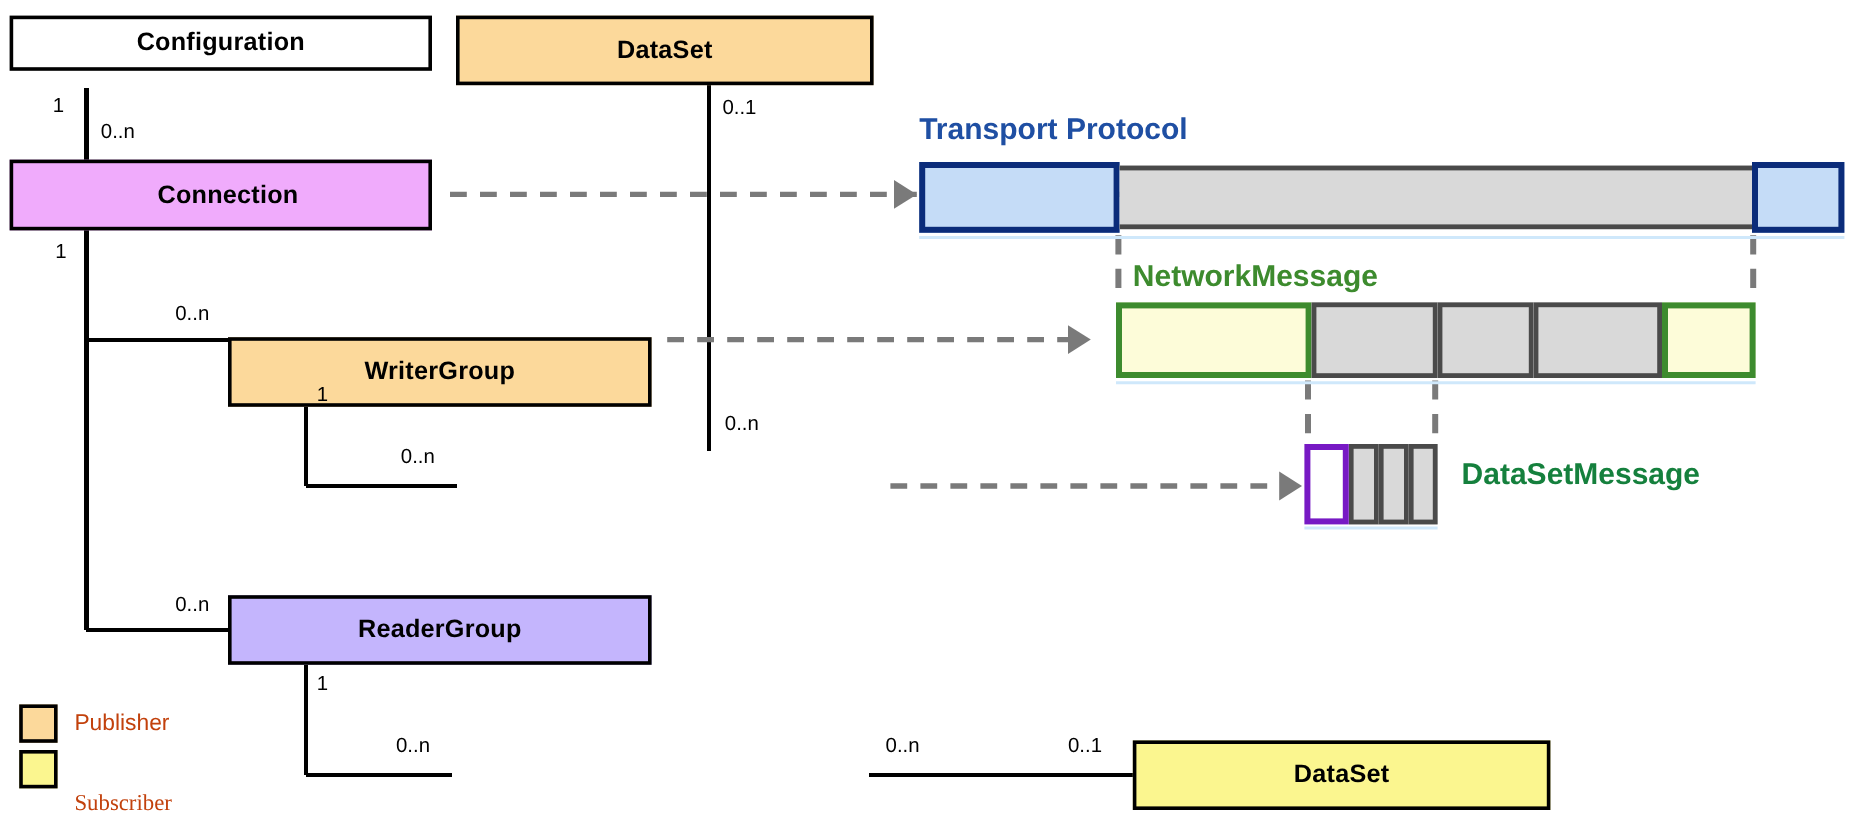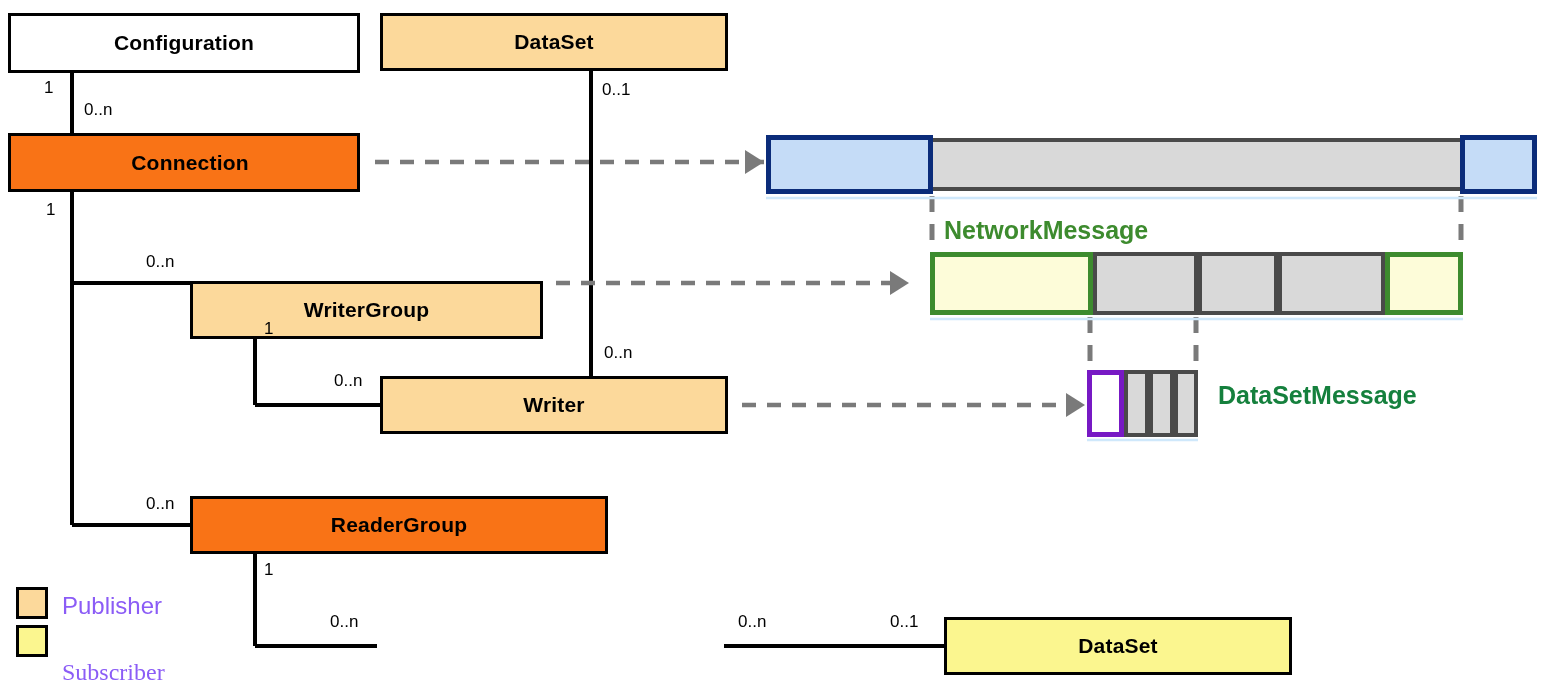--- a/index.html
+++ b/index.html
@@ -47,22 +47,22 @@
     font-weight: bold;
     white-space: nowrap;
   }
   .legend-swatch {
     position: absolute;
     box-sizing: border-box;
     border: 3px solid #000000;
   }
   .legend-label {
     position: absolute;
-    font-size: 24px;
-    color: #8b5cf6;
+    font-size: 19px;
+    color: #c2410c;
     white-space: nowrap;
   }
   .seg {
     position: absolute;
     box-sizing: border-box;
   }
   .bar-wrap {
     position: absolute;
   }
 </style>
@@ -120,41 +120,38 @@
       <line x1="1196" y1="317" x2="1196" y2="370"></line>
     </g>
 
     <g stroke="#cfe8fb" stroke-width="2.5">
       <line x1="766" y1="198" x2="1537" y2="198"></line>
       <line x1="930" y1="319" x2="1463" y2="319"></line>
       <line x1="1087" y1="440" x2="1198" y2="440"></line>
     </g>
   </svg>
 
-  <div class="cls-box" style="left:8px; top:13px; width:352px; height:60px; background:#ffffff;">
+  <div class="cls-box" style="left:8px; top:13px; width:352px; height:46px; background:#ffffff;">
     <span>Configuration</span>
   </div>
 
   <div class="cls-box" style="left:380px; top:13px; width:348px; height:58px; background:#fcd99b;">
     <span>DataSet</span>
   </div>
 
-  <div class="cls-box" style="left:8px; top:133px; width:352px; height:59px; background:#f97316;padding-left:12px;">
+  <div class="cls-box" style="left:8px; top:133px; width:352px; height:59px; background:#f0abfc;padding-left:12px;">
     <span>Connection</span>
   </div>
 
   <div class="cls-box" style="left:190px; top:254px; width:353px; height:58px; background:#fcd99b;margin-top:27px;">
     <span>WriterGroup</span>
   </div>
 
-  <div class="cls-box" style="left:380px; top:376px; width:348px; height:58px; background:#fcd99b;">
-    <span>Writer</span>
-  </div>
-
-  <div class="cls-box" style="left:190px; top:496px; width:418px; height:58px; background:#f97316;">
+
+  <div class="cls-box" style="left:190px; top:496px; width:353px; height:58px; background:#c4b5fd;">
     <span>ReaderGroup</span>
   </div>
 
 
   <div class="cls-box" style="left:944px; top:617px; width:348px; height:58px; background:#fbf68f;">
     <span>DataSet</span>
   </div>
 
   <div class="mult" style="left:44px; top:78px;">1</div>
   <div class="mult" style="left:84px; top:100px;">0..n</div>
@@ -163,20 +160,21 @@
   <div class="mult" style="left:264px; top:319px;">1</div>
   <div class="mult" style="left:334px; top:371px;">0..n</div>
   <div class="mult" style="left:602px; top:80px;">0..1</div>
   <div class="mult" style="left:604px; top:343px;">0..n</div>
   <div class="mult" style="left:146px; top:494px;">0..n</div>
   <div class="mult" style="left:264px; top:560px;">1</div>
   <div class="mult" style="left:330px; top:612px;">0..n</div>
   <div class="mult" style="left:738px; top:612px;">0..n</div>
   <div class="mult" style="left:890px; top:612px;">0..1</div>
 
+  <div class="hdr" style="left:766px; top:94px; color:#1f4fa3;">Transport Protocol</div>
   <div class="hdr" style="left:944px; top:216px; color:#3d8b2e;text-align:center;">NetworkMessage</div>
   <div class="hdr" style="left:1218px; top:381px; color:#15803d;">DataSetMessage</div>
 
   <div class="bar-wrap" style="left:766px; top:135px; width:771px; height:59px;">
     <div class="seg" style="left:0px; top:0px; width:167px; height:59px; background:#c5dcf7; border:5px solid #0b2c7a;"></div>
     <div class="seg" style="left:167px; top:3px; width:527px; height:53px; background:#d9d9d9; border-top:4px solid #4a4a4a; border-bottom:4px solid #4a4a4a;"></div>
     <div class="seg" style="left:694px; top:0px; width:77px; height:59px; background:#c5dcf7; border:5px solid #0b2c7a;"></div>
   </div>
 
   <div class="bar-wrap" style="left:930px; top:252px; width:533px; height:63px;">

